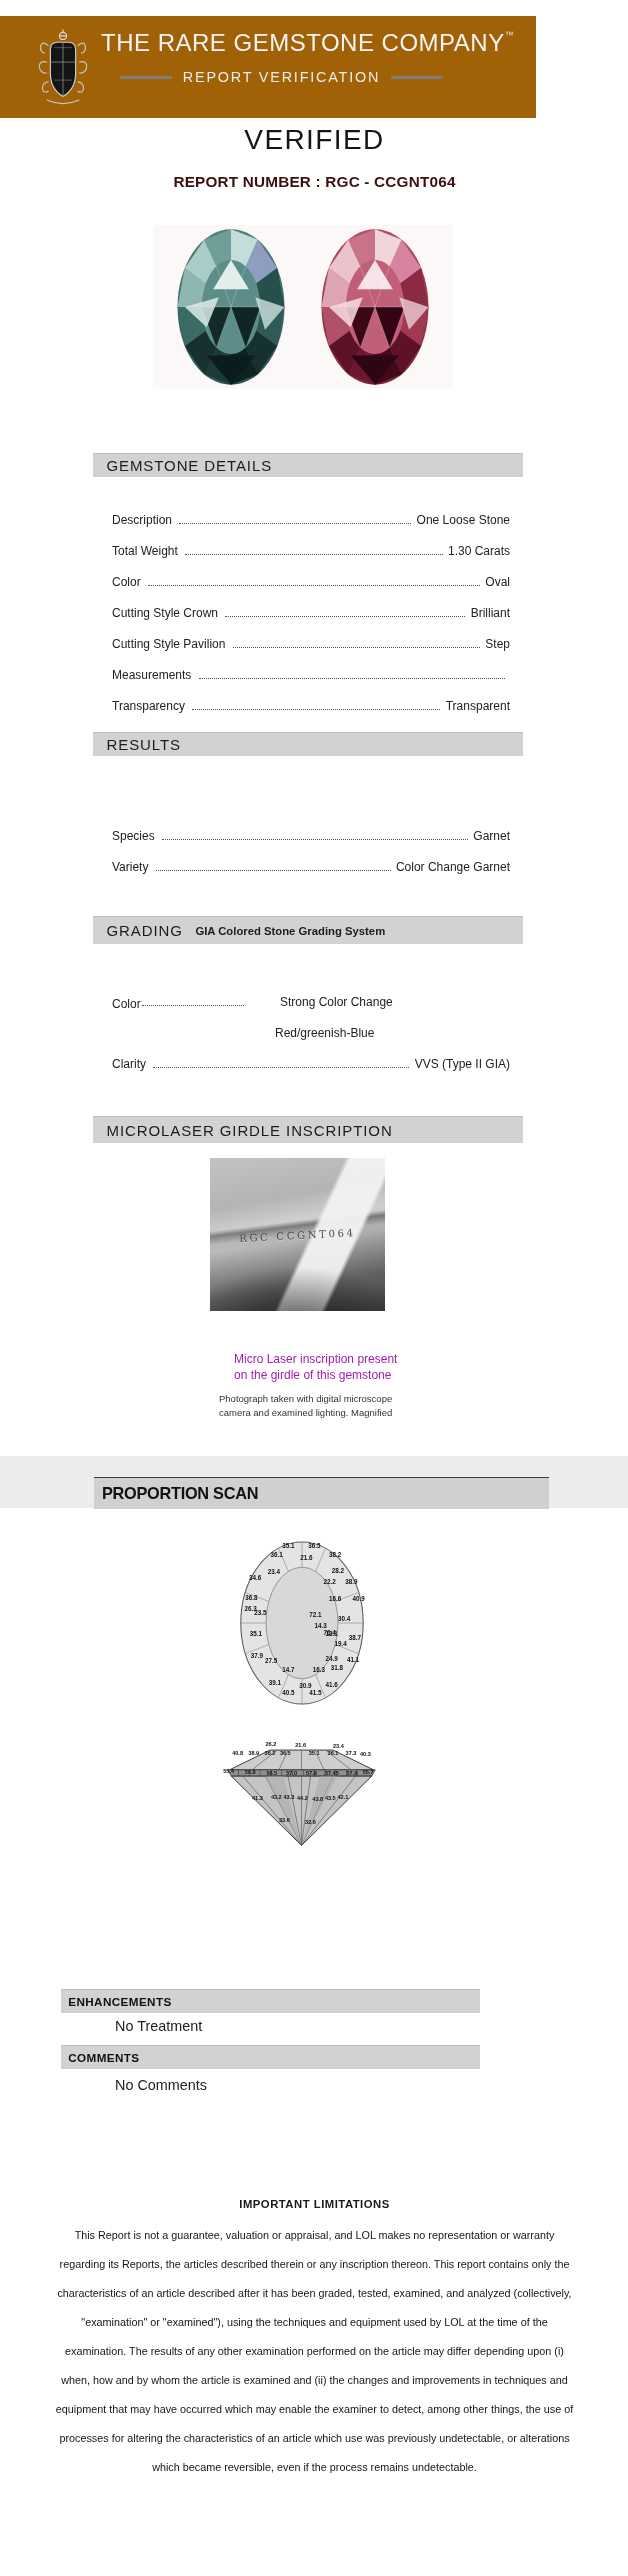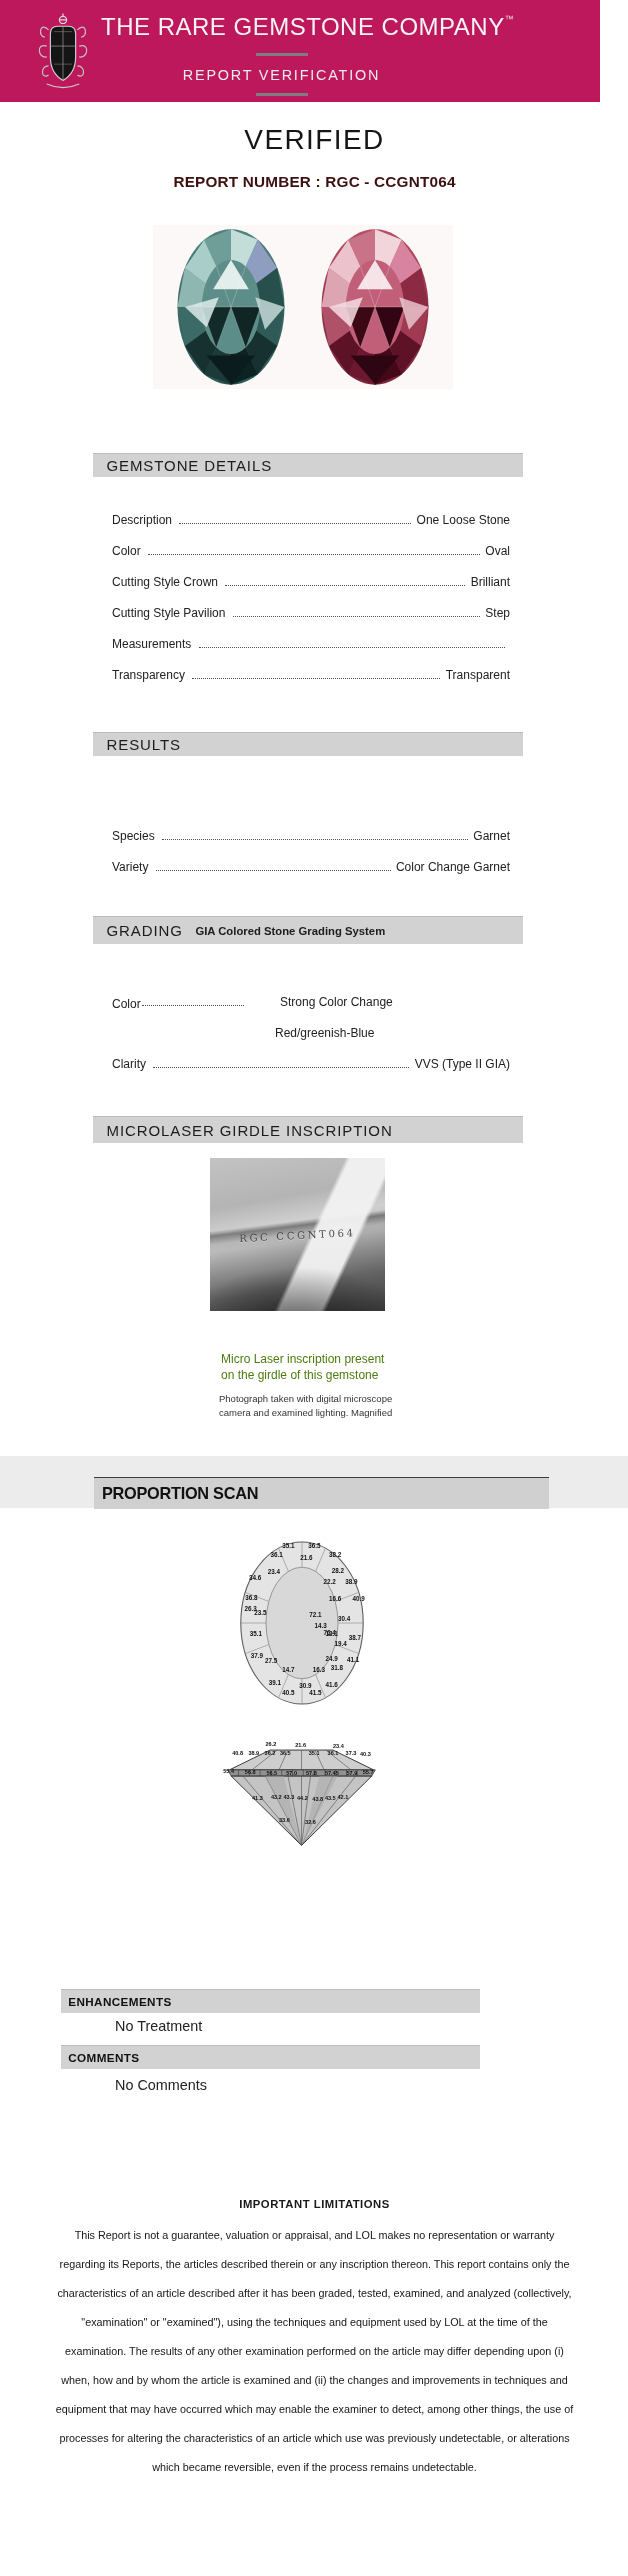--- a/index.html
+++ b/index.html
@@ -1,25 +1,25 @@
 <!DOCTYPE html>
 <html style="font-size:14.4px"><head>
 <meta charset="utf-8">
 <style>
   html,body{margin:0;padding:0;background:#ffffff;}
   .page{position:relative;width:629px;height:2576px;background:#fff;overflow:hidden;
         font-family:"Liberation Sans",sans-serif;color:#222;}
 
   
-  .hdr{position:absolute;left:0;top:0;width:600px;height:102px;background:#be185d;}
+  .hdr{position:absolute;left:0;top:16px;width:536px;height:102px;background:#a16207;}
   .crest{position:absolute;left:34px;top:10px;}
   .hdr-text{position:absolute;left:101px;top:12.6px;width:361px;text-align:center;}
   .hdr-title{font-size:24px;color:#f4f4f4;letter-spacing:0.5px;white-space:nowrap;}
   .hdr-tm{font-size:9px;vertical-align:12.6px;color:#e0e0e0;}
-  .hdr-sub{margin-top:12.6px;display:flex;align-items:center;justify-content:center;gap:10.8px;flex-direction:column;}
+  .hdr-sub{margin-top:12.6px;display:flex;align-items:center;justify-content:center;gap:10.8px;}
   .hdr-sub .rule{width:52px;height:2.7px;background:#7d7d7d;}
   .hdr-sub .stxt{font-size:14.4px;color:#ededed;letter-spacing:1.8px;white-space:nowrap;}
 
   
   .verified{position:absolute;left:0;top:124px;width:629px;text-align:center;
             font-size:28px;letter-spacing:1.4px;color:#161616;}
   .repnum{position:absolute;left:0;top:173px;width:629px;text-align:center;
           font-size:15.3px;font-weight:bold;color:#3d1010;letter-spacing:0.2px;}
 
   
@@ -48,21 +48,21 @@
   
   .mphoto{position:absolute;left:210px;top:1158px;width:175px;height:153px;overflow:hidden;
     background:
       radial-gradient(ellipse 130% 85% at 50% 118%, rgba(15,15,15,.85) 0%, rgba(15,15,15,0) 55%),
       linear-gradient(115deg, rgba(255,255,255,0) 55%, rgba(242,242,242,.95) 57%, rgba(242,242,242,.95) 74%, rgba(255,255,255,0) 76%),
       linear-gradient(173deg, rgba(0,0,0,0) 42%, rgba(60,60,60,.55) 45%, rgba(150,150,150,.25) 50%, rgba(0,0,0,0) 54%),
       linear-gradient(170deg,#c3c3c3 0%,#b4b4b4 28%,#cfcfcf 42%,#b9b9b9 52%,#8f8f8f 64%,#636363 78%,#3f3f3f 100%);}
   .mphoto .inscr{position:absolute;left:0;top:47%;width:100%;text-align:center;
       font-family:"DejaVu Serif",serif;font-size:10px;letter-spacing:2.7px;color:rgba(55,55,55,.9);
       transform:rotate(-3deg);text-shadow:0 0.9px 0 rgba(255,255,255,.35);}
-  .mcap{position:absolute;left:221px;top:1351px;font-size:12px;line-height:16px;color:#4d7c0f;}
+  .mcap{position:absolute;left:234px;top:1351px;font-size:12px;line-height:16px;color:#a21caf;}
   .mnote{position:absolute;left:219px;top:1392px;font-size:9.5px;line-height:13.5px;color:#333;}
 
   
   .propband{position:absolute;left:0;top:1456px;width:629px;height:52px;background:#ececec;}
   .propbar{position:absolute;left:94px;top:1477px;width:455px;height:32px;background:#d0d0d0;
            border-top:1.8px solid #3c3c3c;display:flex;align-items:center;padding-left:8px;box-sizing:border-box;}
   .propbar .ptitle{font-size:17px;font-weight:bold;color:#111;letter-spacing:-0.3px;transform:scaleX(.96);transform-origin:left;}
   .diag{position:absolute;}
   .diag text{font-family:"Liberation Sans",sans-serif;}
   #oval-labels text{font-size:7px;font-weight:bold;fill:#101010;}
@@ -175,20 +175,25 @@
   </div>
 
   <div class="bar" style="top:453px;">
     <span class="bar-title">GEMSTONE DETAILS</span>
   </div>
   <div class="rows" style="top:498px;">
     <div class="drow">
         <span class="lbl">Description</span>
         <span class="dots"></span>
         <span class="val">One Loose Stone</span>
+      </div>
+    <div class="drow">
+        <span class="lbl">Total Weight</span>
+        <span class="dots"></span>
+        <span class="val">1.30 Carats</span>
       </div>
     <div class="drow">
         <span class="lbl">Color</span>
         <span class="dots"></span>
         <span class="val">Oval</span>
       </div>
     <div class="drow">
         <span class="lbl">Cutting Style Crown</span>
         <span class="dots"></span>
         <span class="val">Brilliant</span>

